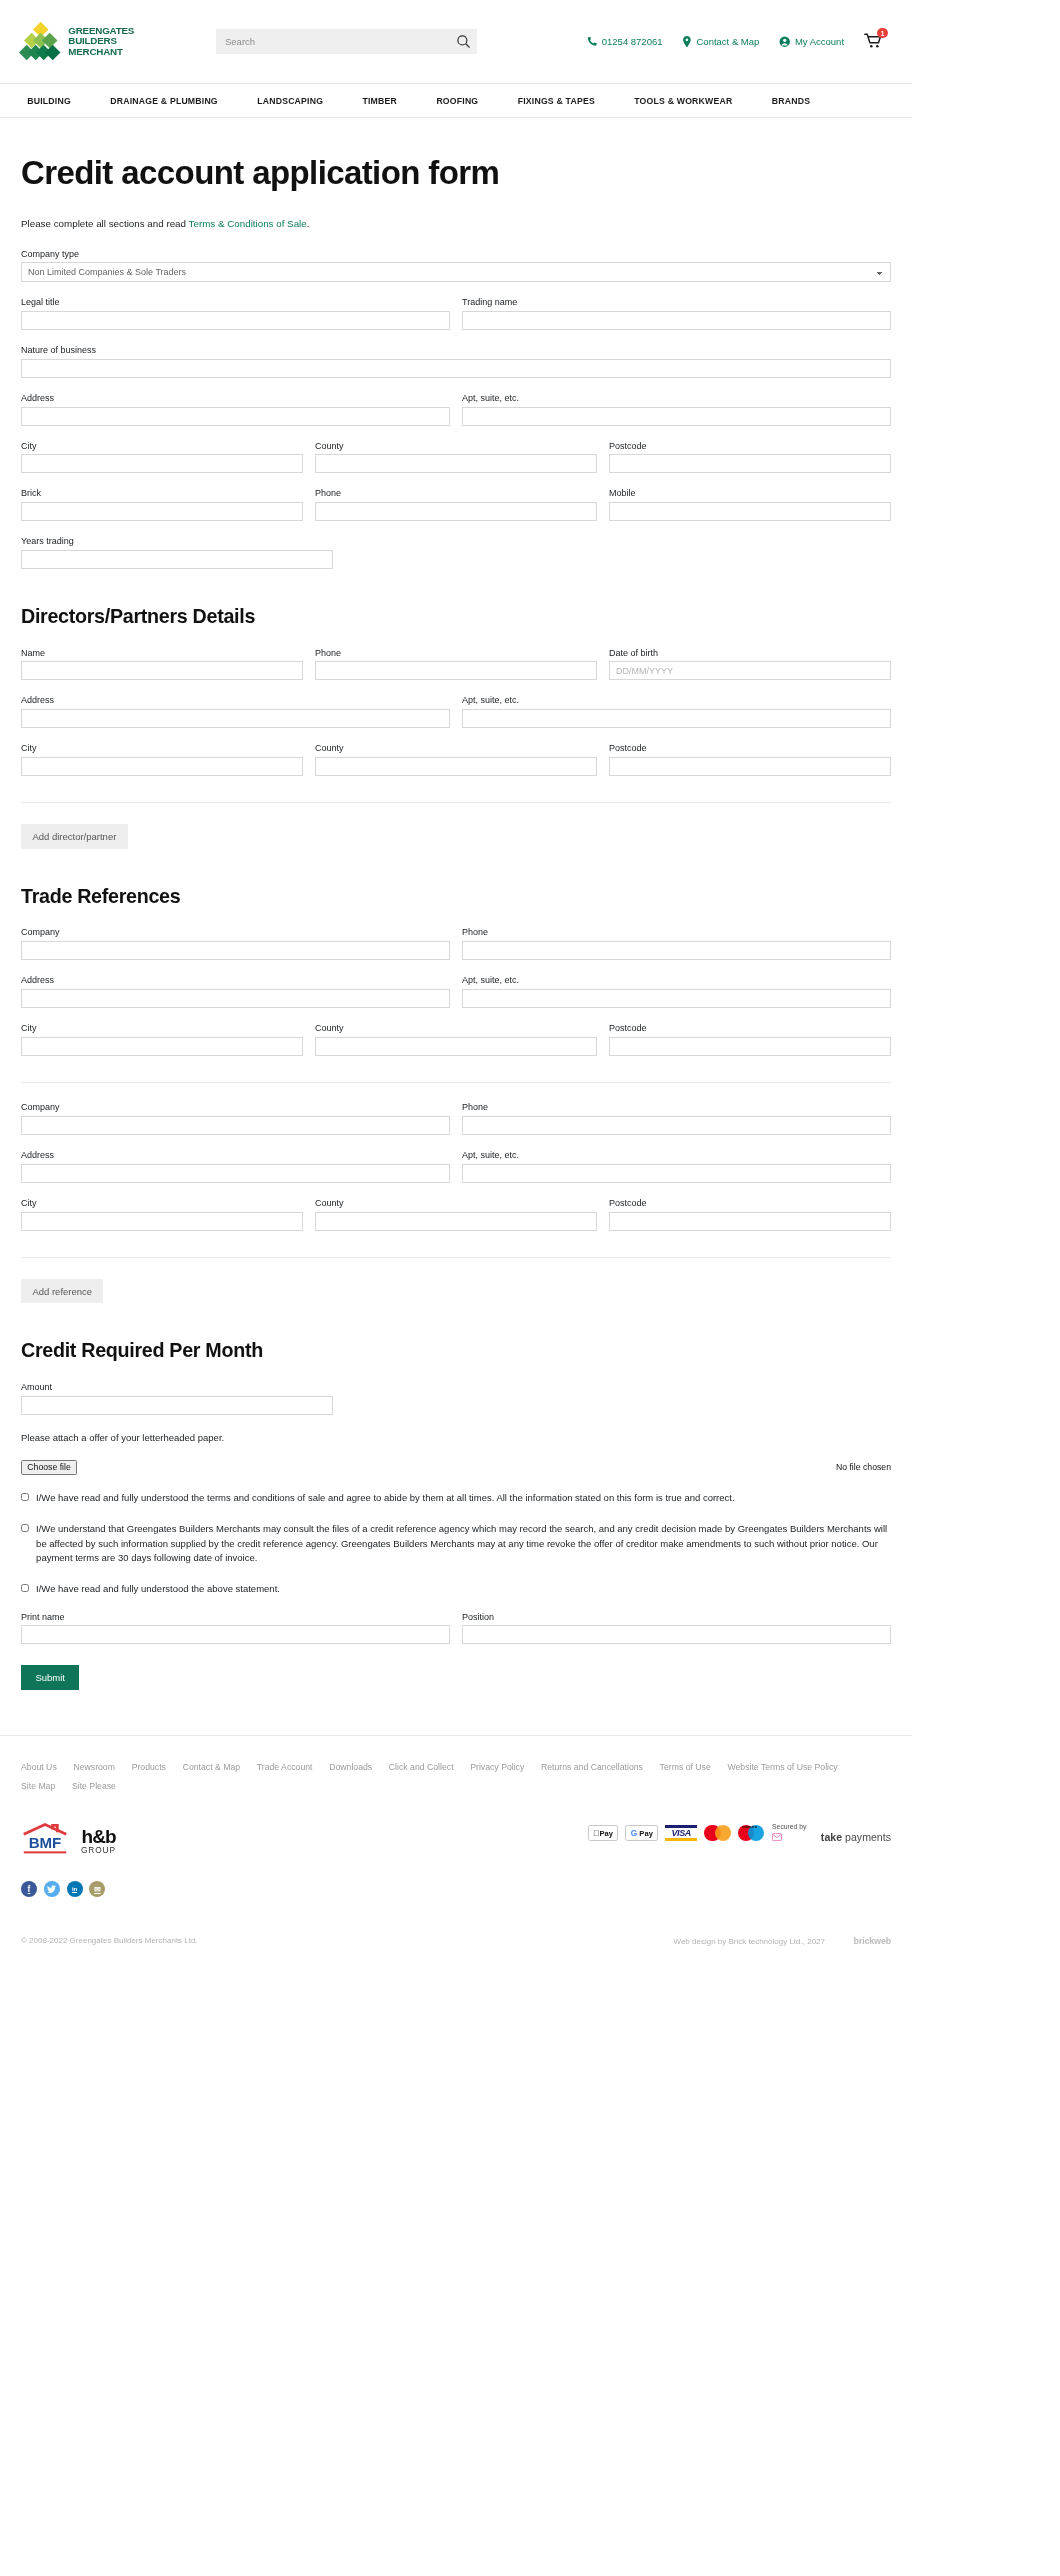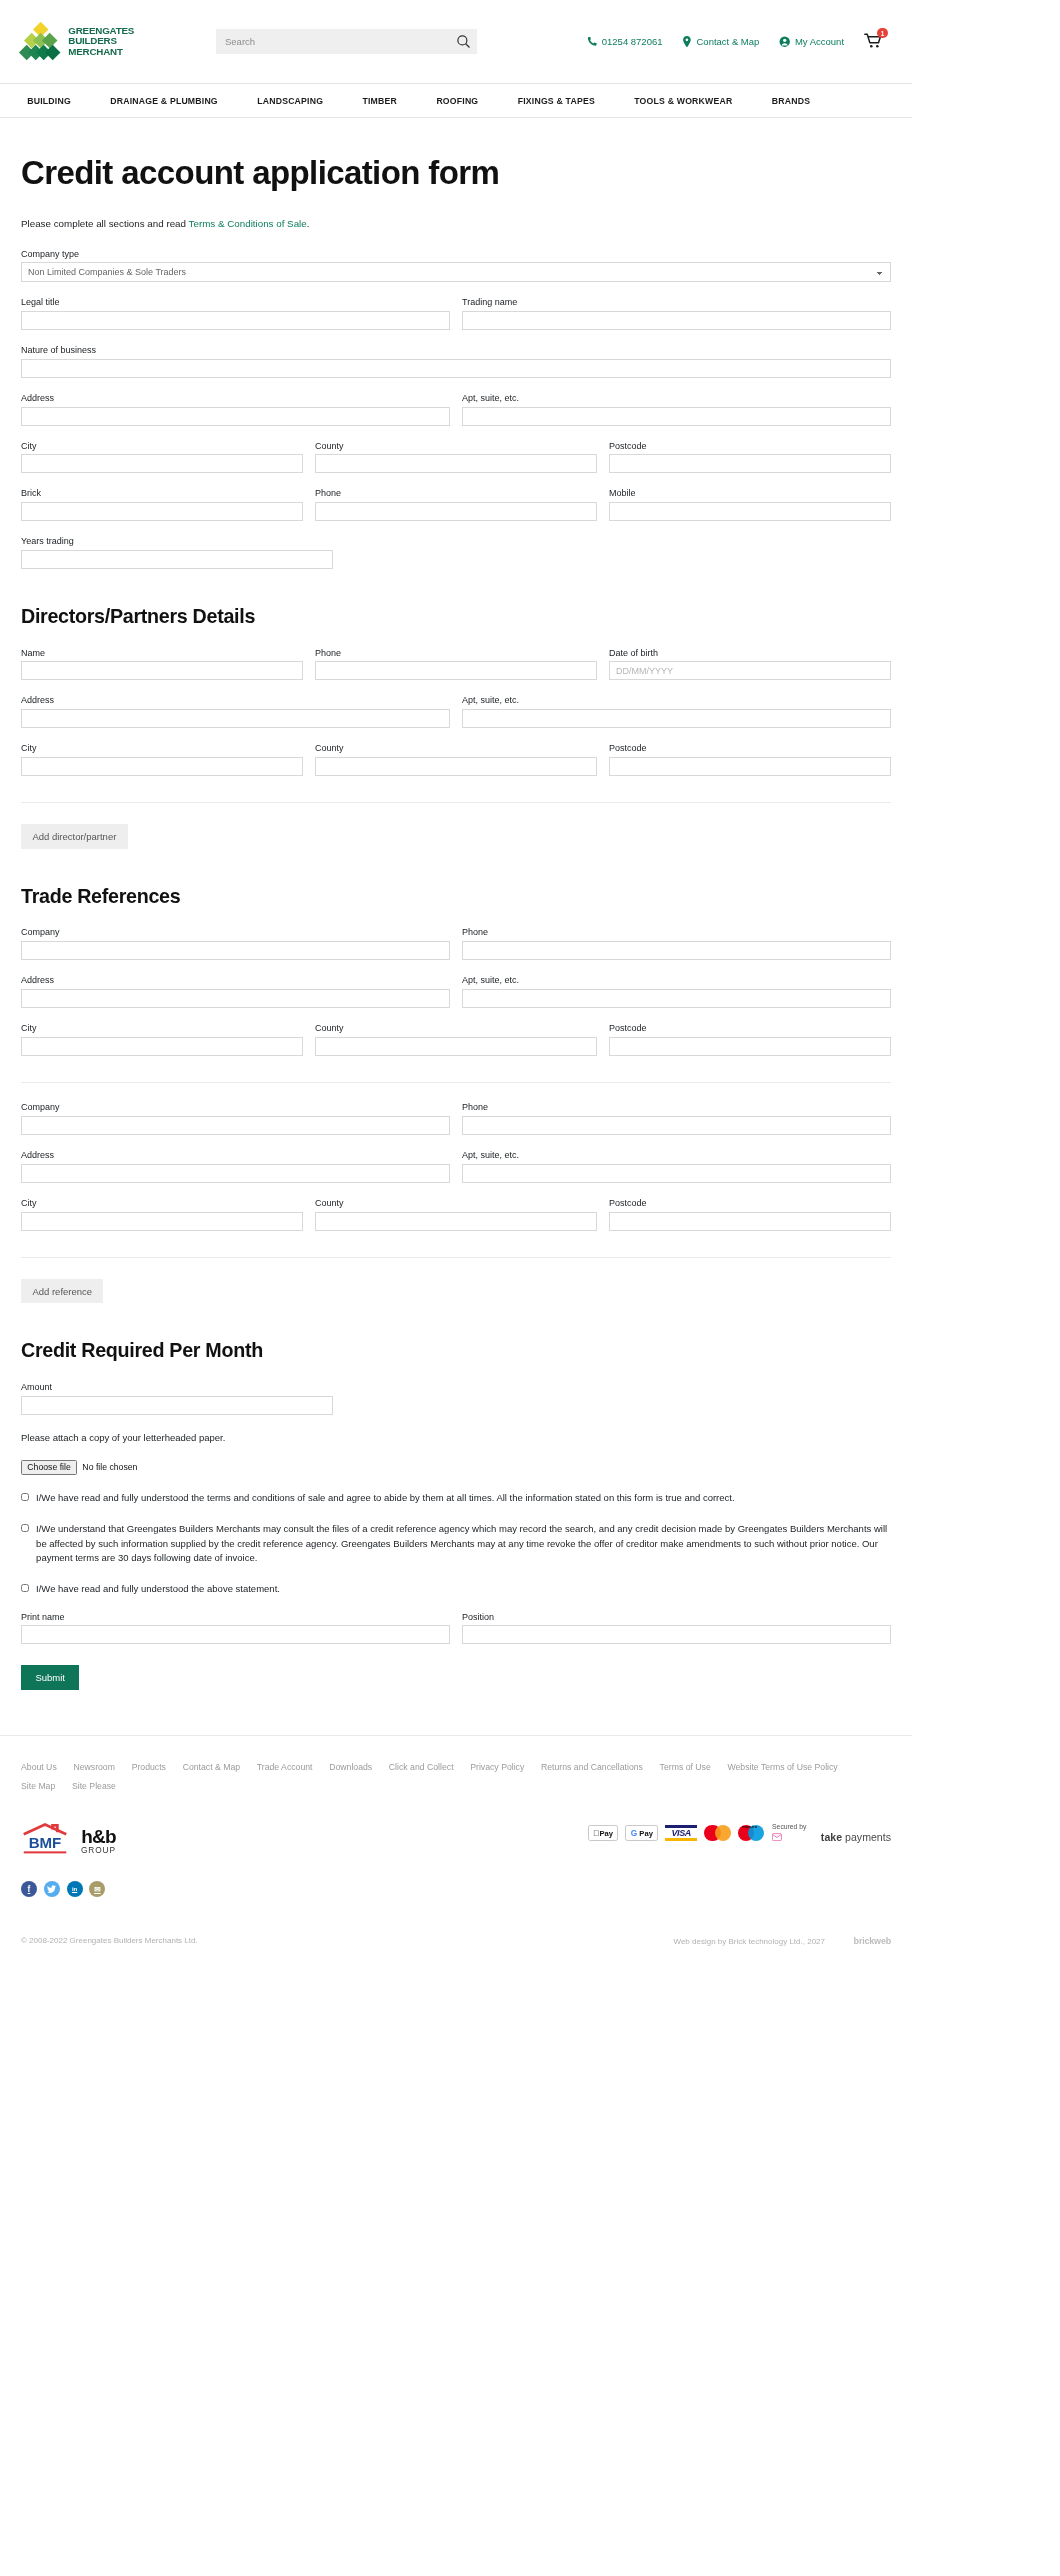--- a/index.html
+++ b/index.html
@@ -77,39 +77,39 @@
   .btn-light {
     background:#eeeeee; border:none; color:#555; font-size:9.5px;
     padding:6.8px 11.4px; font-family:"Liberation Sans", sans-serif; cursor:pointer; margin-top:21px;
   }
   .btn-submit {
     background:#0e7558; border:none; color:#fff; font-size:9.5px;
     padding:6.8px 14.4px; font-family:"Liberation Sans", sans-serif; cursor:pointer; margin-top:21px;
   }
 
   .attach-note { font-size:9.5px; margin:16.7px 0 7.6px 0; }
-  .file-row { display:flex; align-items:center; gap:5.3px; margin-top:17px; }
+  .file-row { display:flex; align-items:center; gap:5.3px; margin-top:17px;justify-content:space-between; }
   .file-btn { background:#efefef; border:0.8px solid #767676; font-size:8.7px; padding:1.5px 5.3px;
      font-family:"Liberation Sans", sans-serif; color:#111; cursor:pointer; border-radius:1.5px; }
   .file-status { font-size:8.7px; color:#111; }
 
   .cb-row { display:flex; gap:6.8px; margin-top:16.7px; align-items:flex-start; }
   .cb-row input[type=checkbox] { margin:1.5px 0 0 0; width:8.3px; height:8.3px; flex:0 0 8.3px; }
   .cb-text { font-size:9.5px; line-height:14.4px; color:#212529; max-width:977px; }
 
   
   .footer { border-top:0.8px solid #eaeaea; margin-top:45px; padding:26px 21px 0 21px; }
   .footer-links { display:flex; flex-wrap:wrap; column-gap:16.7px; row-gap:9px; max-width:871px; }
   .footer-links a { font-size:8.7px; color:#9b9b9b; text-decoration:none; }
 
   .footer-mid { display:flex; align-items:flex-start; margin-top:32px; }
   .brand-logos { display:flex; align-items:center; gap:12px; }
   .bmf { width:48px; }
   .hb { font-family:"Liberation Sans", sans-serif; text-align:center; line-height:1; }
-  .hb .hb-main { font-size:19px; font-weight:bold; color:#111; letter-spacing:-0.8px; }
+  .hb .hb-main { font-size:19px; font-weight:bold; color:#111; letter-spacing:-0.8px;text-align:right; }
   .hb .hb-sub { font-size:8.3px; color:#333; letter-spacing:0.9px; }
 
   .pay-row { margin-left:auto; display:flex; align-items:center; gap:6.8px; }
   .pay-badge { height:16px; border:0.8px solid #c9c9c9; border-radius:2.3px; display:flex;
      align-items:center; justify-content:center; padding:0 4.5px; font-size:7.6px; font-weight:bold;
      background:#fff; color:#111; }
   .visa { border:none; display:flex; flex-direction:column; width:32px; }
   .visa .vt { height:2.3px; background:#1a1f71; }
   .visa .vm { font-size:9px; font-weight:bold; font-style:italic; color:#1a1f71;
      text-align:center; letter-spacing:-0.4px; line-height:10.6px; }
@@ -450,21 +450,21 @@
     
     <h2 class="section-title">Credit Required Per Month</h2>
 
     <div class="row" style="margin-top:19.7px;">
       <div class="col w-third-sm">
         <label class="field-label">Amount</label>
         <input class="fi" type="text" style="">
       </div>
     </div>
 
-    <p class="attach-note">Please attach a copy of your letterheaded paper.</p>
+    <p class="attach-note">Please attach a offer of your letterheaded paper.</p>
     <div class="file-row">
       <button class="file-btn">Choose file</button>
       <span class="file-status">No file chosen</span>
     </div>
 
     <div class="cb-row">
       <input type="checkbox" style="">
       <span class="cb-text">I/We have read and fully understood the terms and conditions of sale and agree to abide by them at all times. All the information stated on this form is true and correct.</span>
     </div>
     <div class="cb-row">

